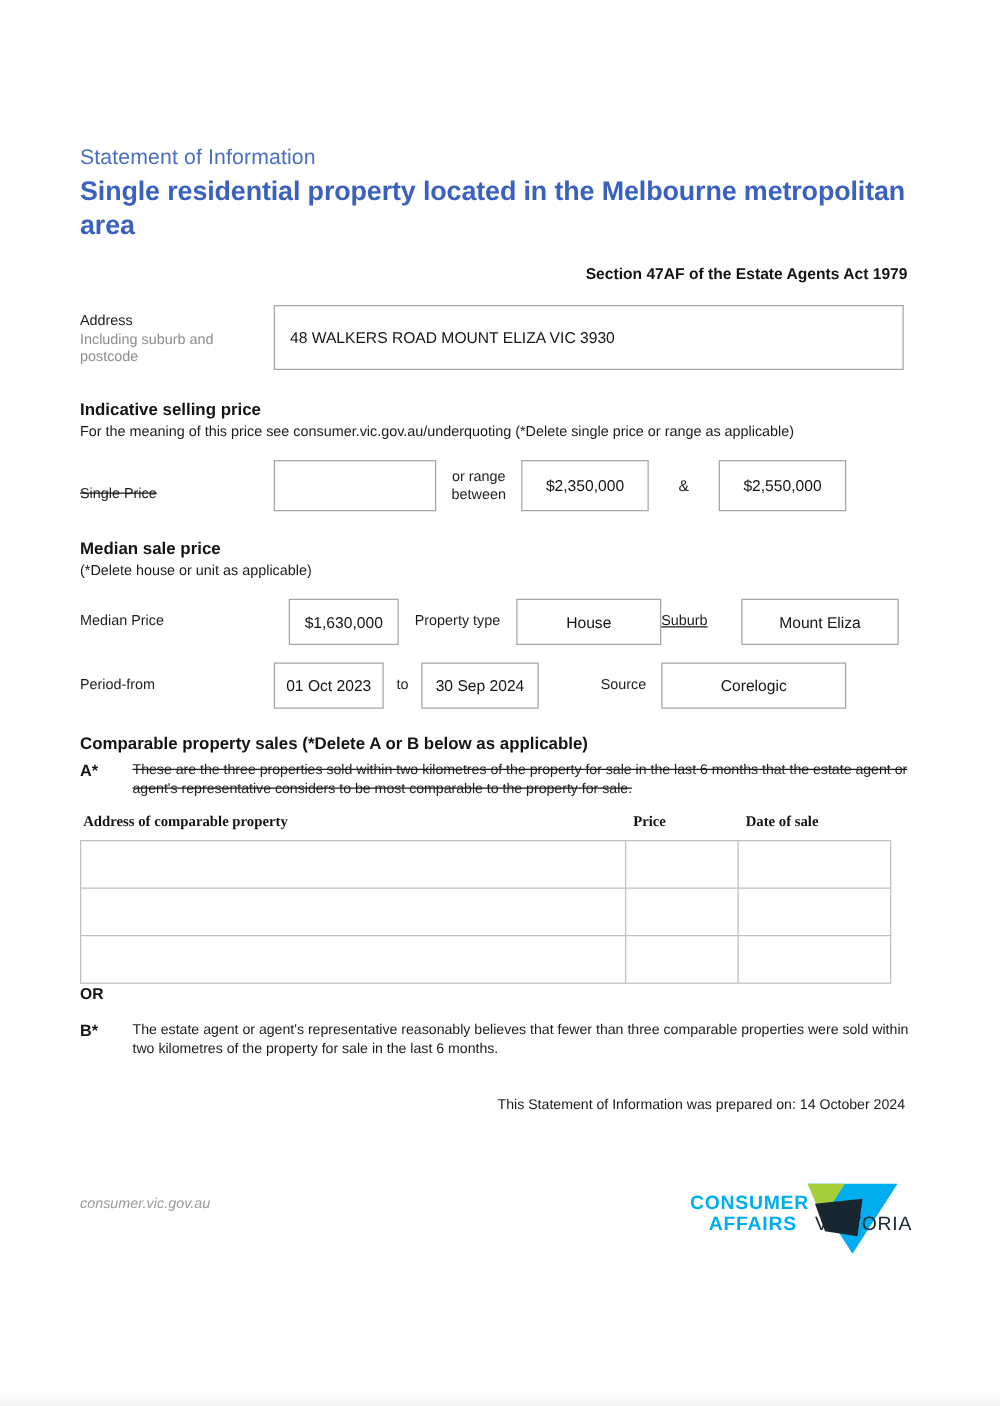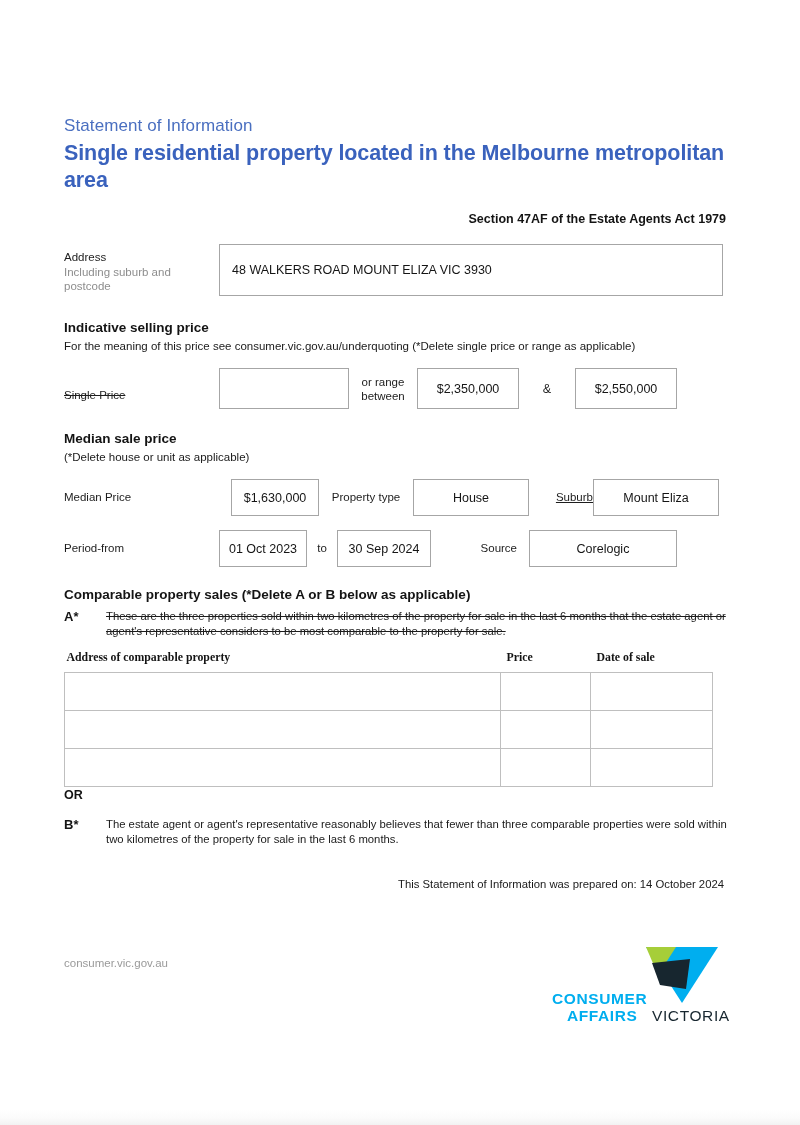--- a/index.html
+++ b/index.html
@@ -147,21 +147,21 @@
     color: #1d1d1d;
   }
 
   
   .median-row1 { margin-top: 14px; }
   .median-row2 { margin-top: 14px; }
   .lbl-median { width: 146px; padding-right: 9px; }
   .box-median { width: 88px; height: 37px; margin-left: 12px; }
   .lbl-ptype { width: 94px; text-align: center; }
   .box-ptype { width: 116px; height: 37px; }
-  .lbl-suburb { width: 64px; text-align: right; text-decoration: underline; }
+  .lbl-suburb { width: 64px; text-align: left; text-decoration: underline; }
   .box-suburb { width: 126px; height: 37px; }
 
   .box-period { width: 88px; height: 37px; }
   .lbl-to { width: 30px; text-align: center; }
   .box-periodto { width: 94px; height: 37px; }
   .lbl-source { width: 86px; text-align: right; padding-right: 12px; }
   .box-source { width: 148px; height: 37px; }
 
   
   .comp-head { margin-top: 20px; }
@@ -233,35 +233,35 @@
     top: 945px;
     width: 672px;
     height: 70px;
   }
   .footer-url {
     position: absolute;
     left: 0;
     top: 12px;
     font-size: 11.5px;
     color: #9a9a9a;
+    font-style: italic;
   }
   .logo {
     position: absolute;
     right: 0;
     top: 0;
     width: 186px;
     height: 62px;
   }
   .logo-text {
     position: absolute;
     left: 0;
     top: 9px;
     width: 186px;
     height: 44px;
-    margin-top: 36px;
   }
   .logo-consumer,
   .logo-affairs {
     position: absolute;
     font-weight: bold;
     font-size: 15.5px;
     letter-spacing: 0.6px;
     color: #00AEEF;
     font-family: "Liberation Sans", sans-serif;
   }

